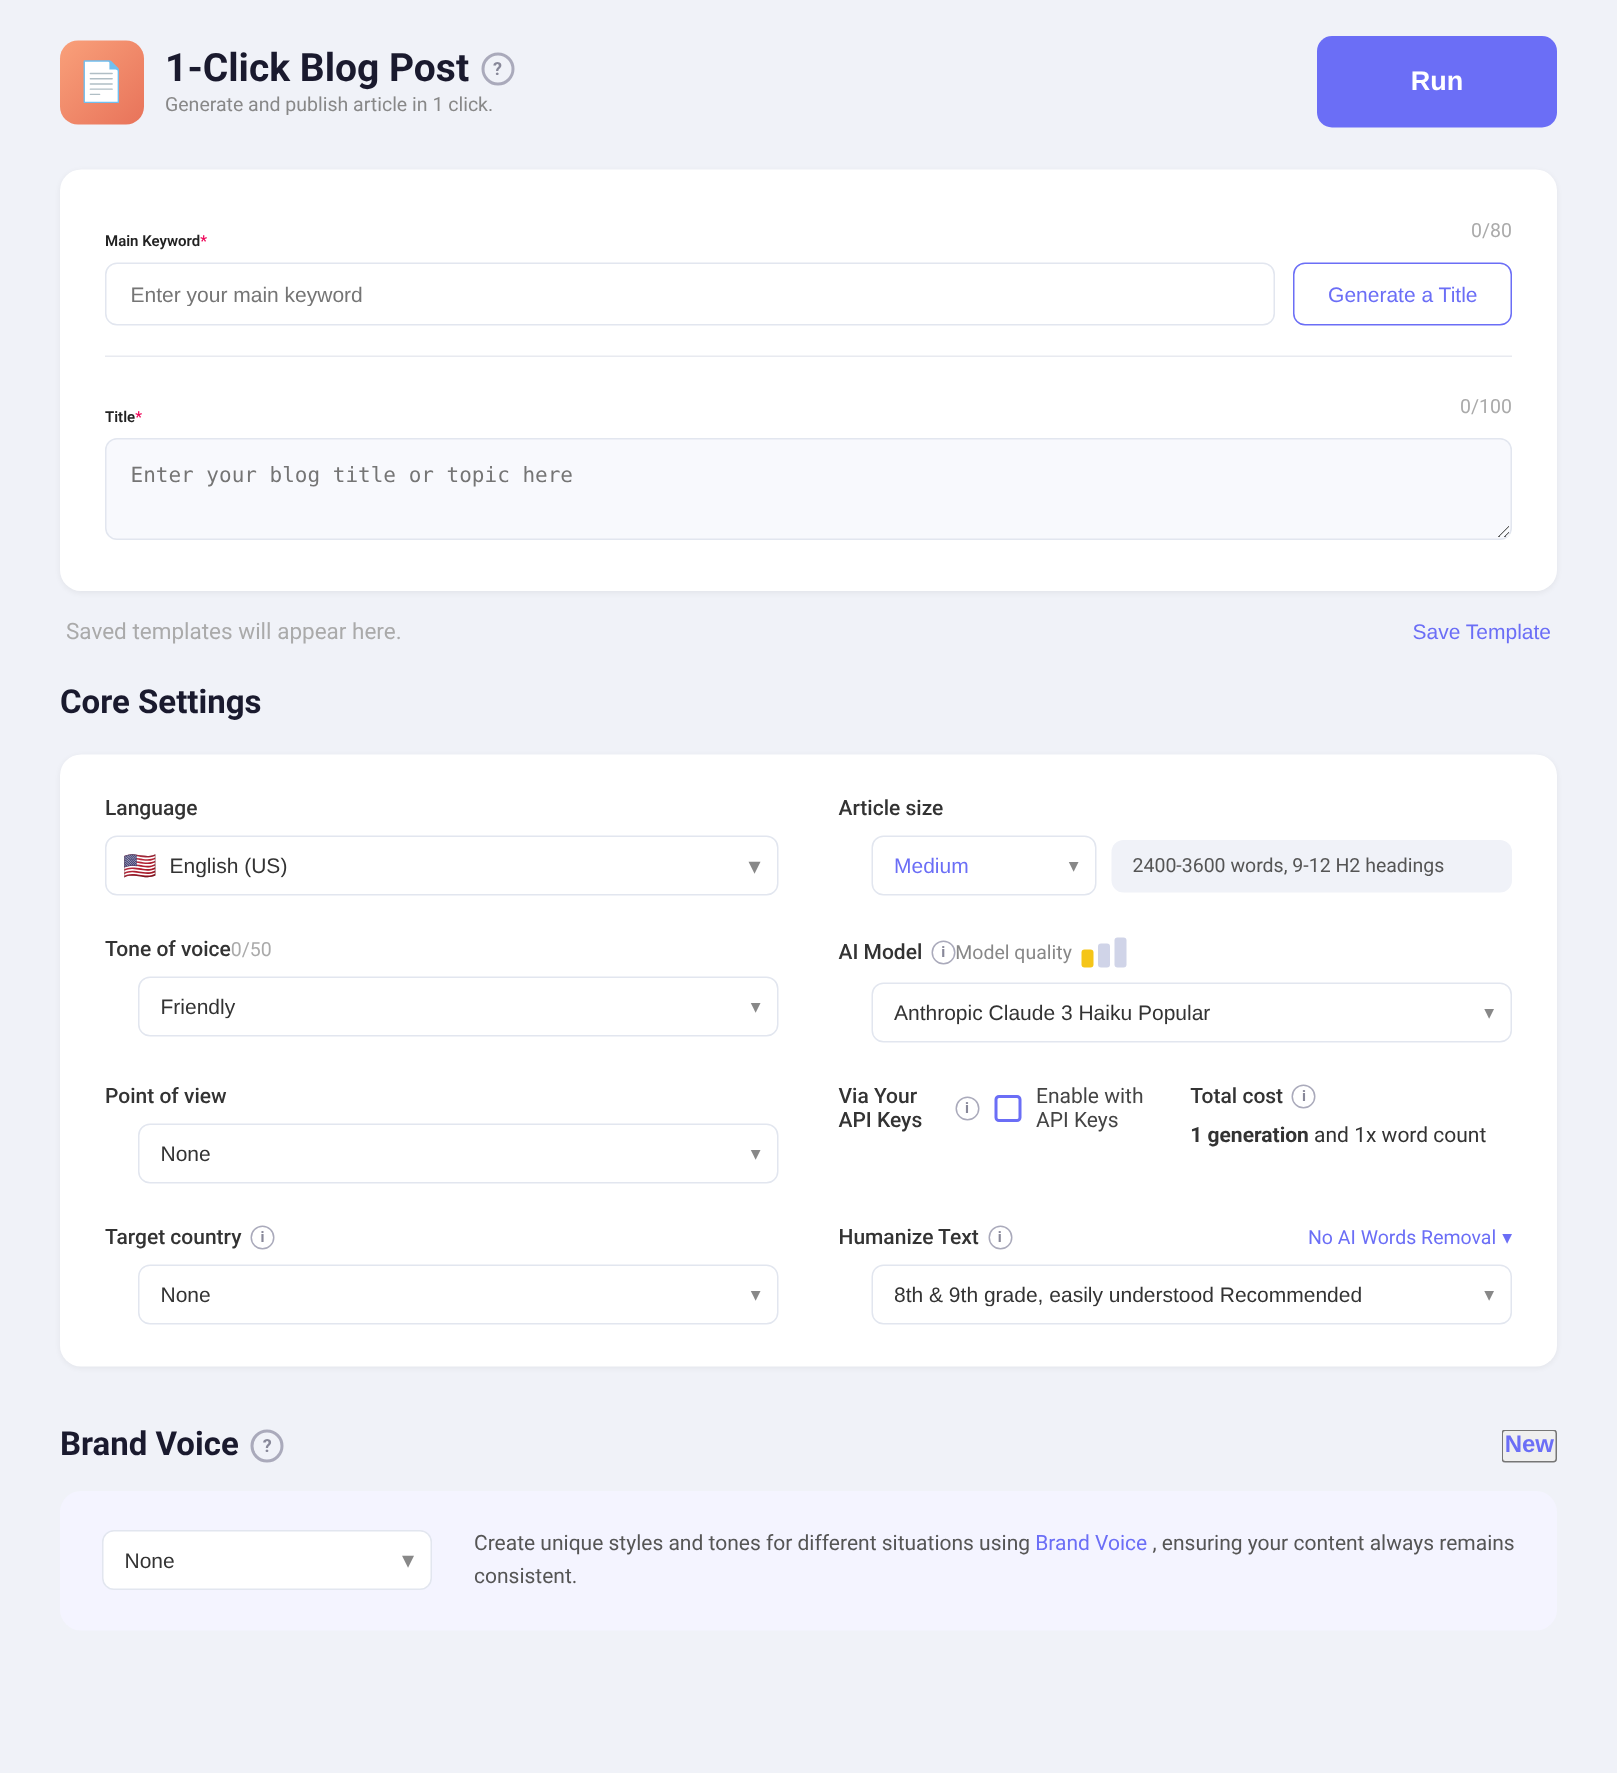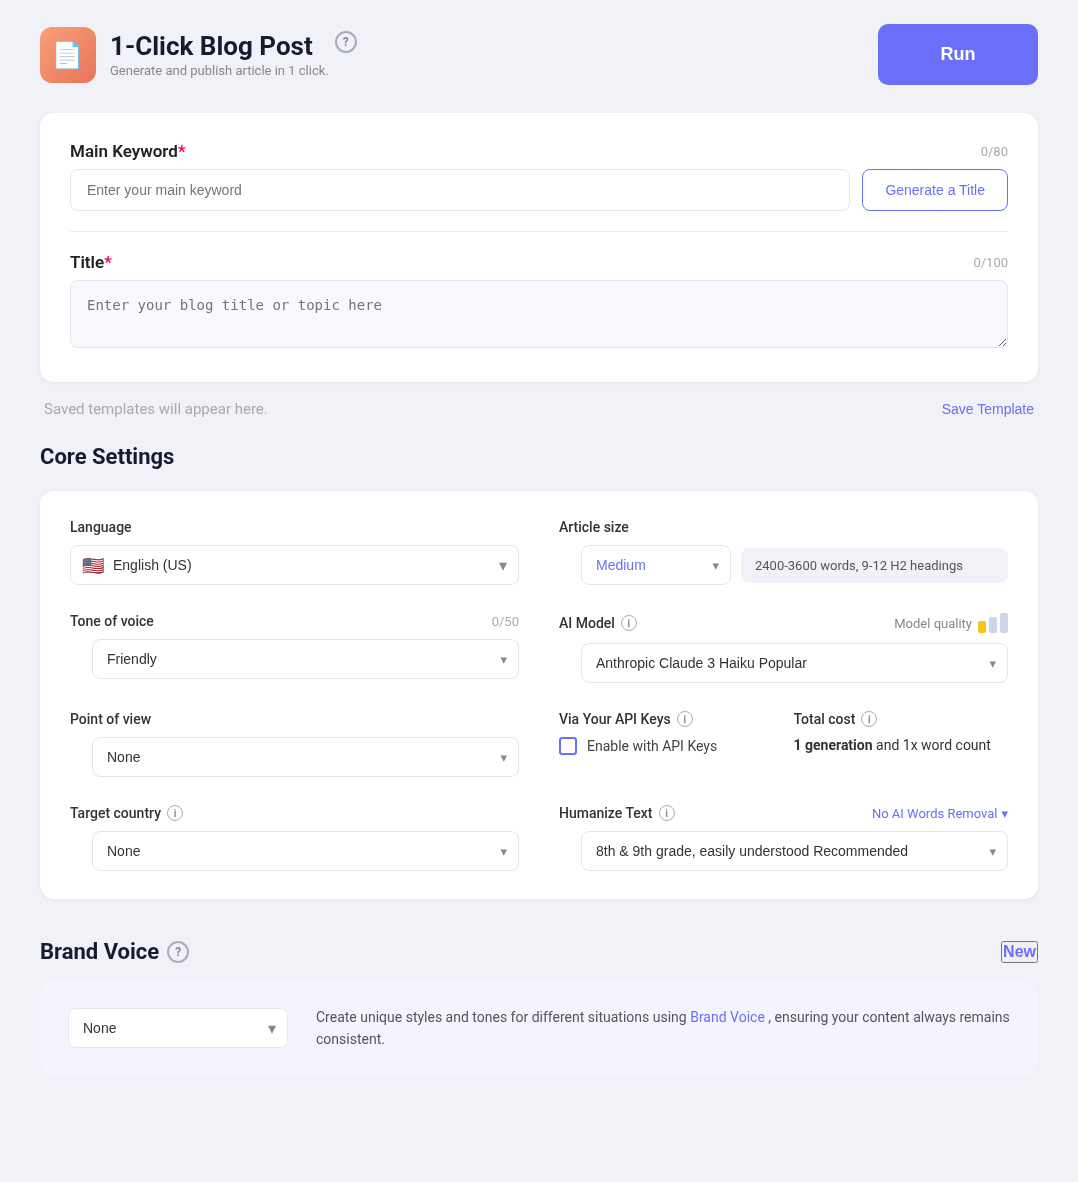--- a/index.html
+++ b/index.html
@@ -35,22 +35,22 @@
       display: flex;
       align-items: center;
       justify-content: center;
       font-size: 26px;
     }
     .app-title-block h1 {
       font-size: 26px;
       font-weight: 700;
       color: #1a1a2e;
       display: flex;
-      align-items: flex-start;
-      gap: 22px;
+      align-items: center;
+      gap: 8px;
     }
     .app-title-block p {
       font-size: 13px;
       color: #888;
       margin-top: 2px;
     }
     .help-icon {
       width: 22px;
       height: 22px;
       border: 2px solid #aab;
@@ -83,23 +83,24 @@
       margin-bottom: 0;
       box-shadow: 0 1px 4px rgba(0,0,0,0.06);
     }
     .field-row {
       display: flex;
       align-items: center;
       justify-content: space-between;
       margin-bottom: 8px;
     }
     .field-label {
-      font-size: 17px;
+      font-size: 10px;
       font-weight: 600;
       color: #222;
+      margin-top: 15px;
     }
     .required { color: #e05; }
     .char-count {
       font-size: 13px;
       color: #aaa;
     }
     .text-input {
       width: 100%;
       border: 1.5px solid #e2e6ef;
       border-radius: 8px;
@@ -192,21 +193,20 @@
     .setting-label {
       font-size: 14px;
       font-weight: 500;
       color: #333;
       display: flex;
       align-items: center;
       gap: 6px;
     }
     .setting-label-row {
       display: flex;
-      justify-content: space-between;
       align-items: center;
     }
 
     .select-wrapper {
       position: relative;
       padding-left: 22px;
     }
     .select-wrapper select {
       width: 100%;
       appearance: none;
@@ -302,21 +302,21 @@
     .quality-bar.active { background: #f5c518; }
     .quality-bar.inactive { background: #d0d4e8; }
 
     .ai-model-select select {
       width: 100%;
     }
 
     
     .api-keys-section {
       display: flex;
-      flex-direction: column;
+      flex-direction: row;
       gap: 10px;
     }
     .checkbox-row {
       display: flex;
       align-items: center;
       gap: 10px;
     }
     .api-checkbox {
       width: 18px;
       height: 18px;

